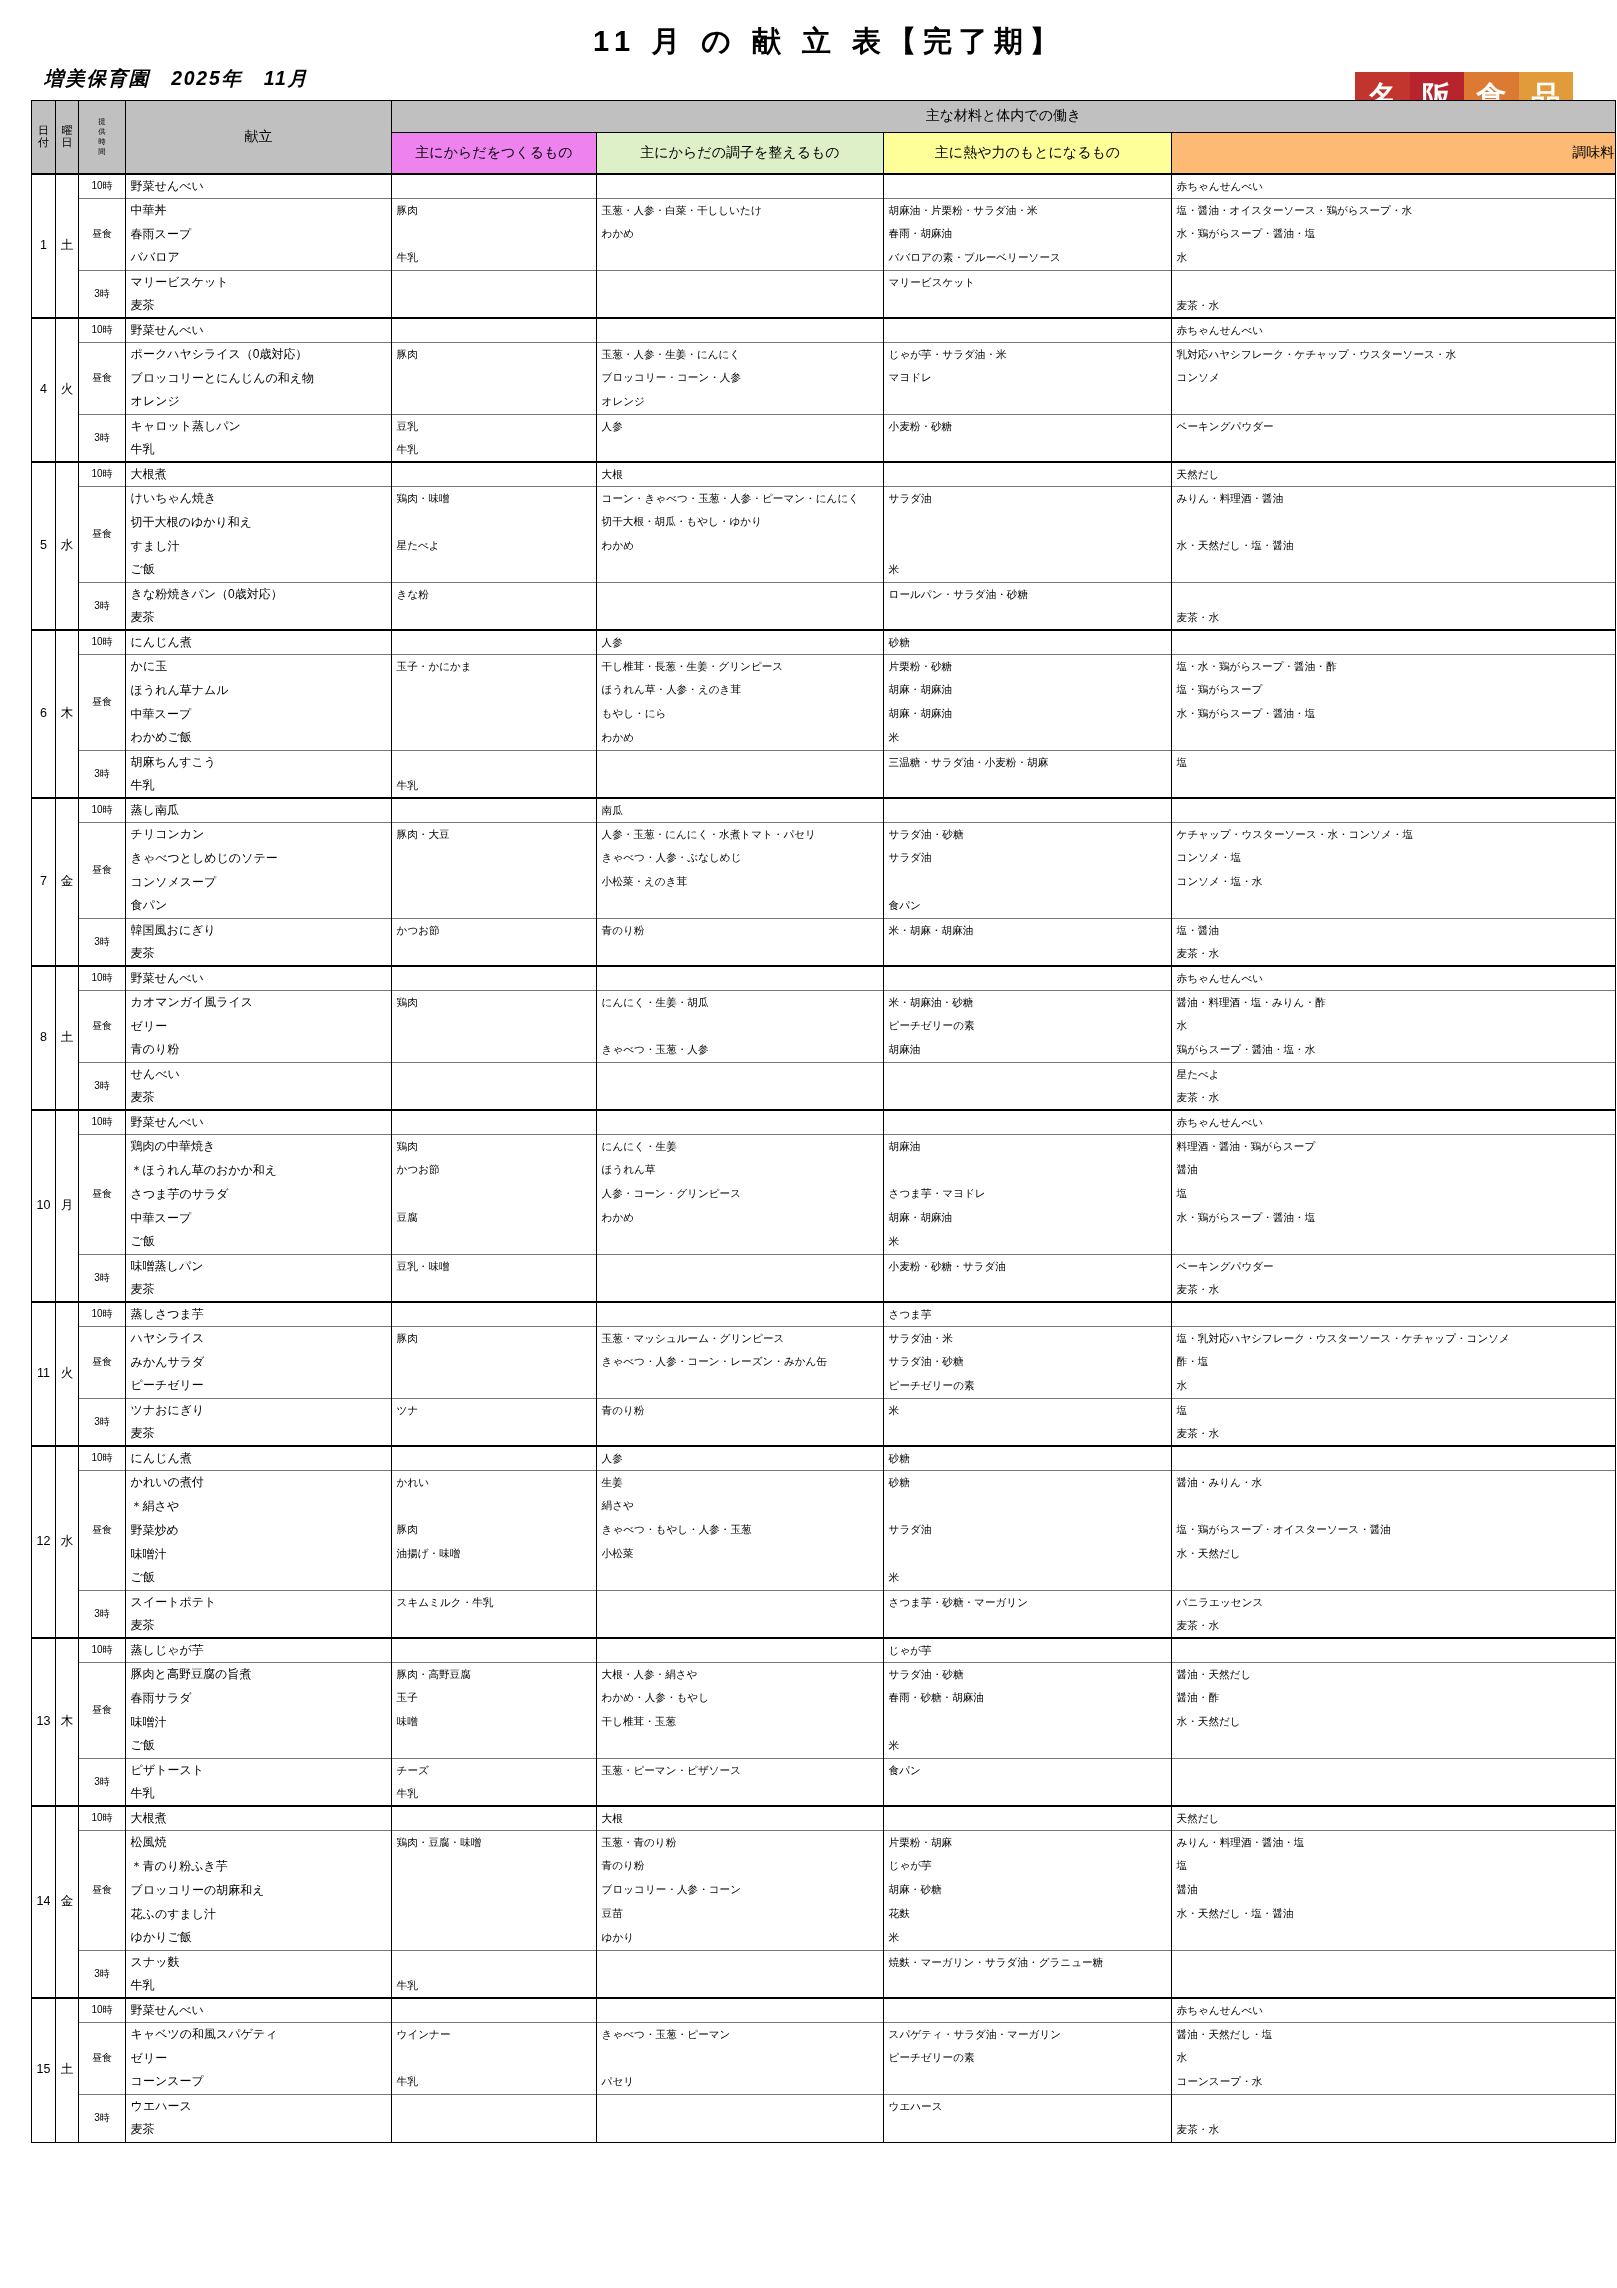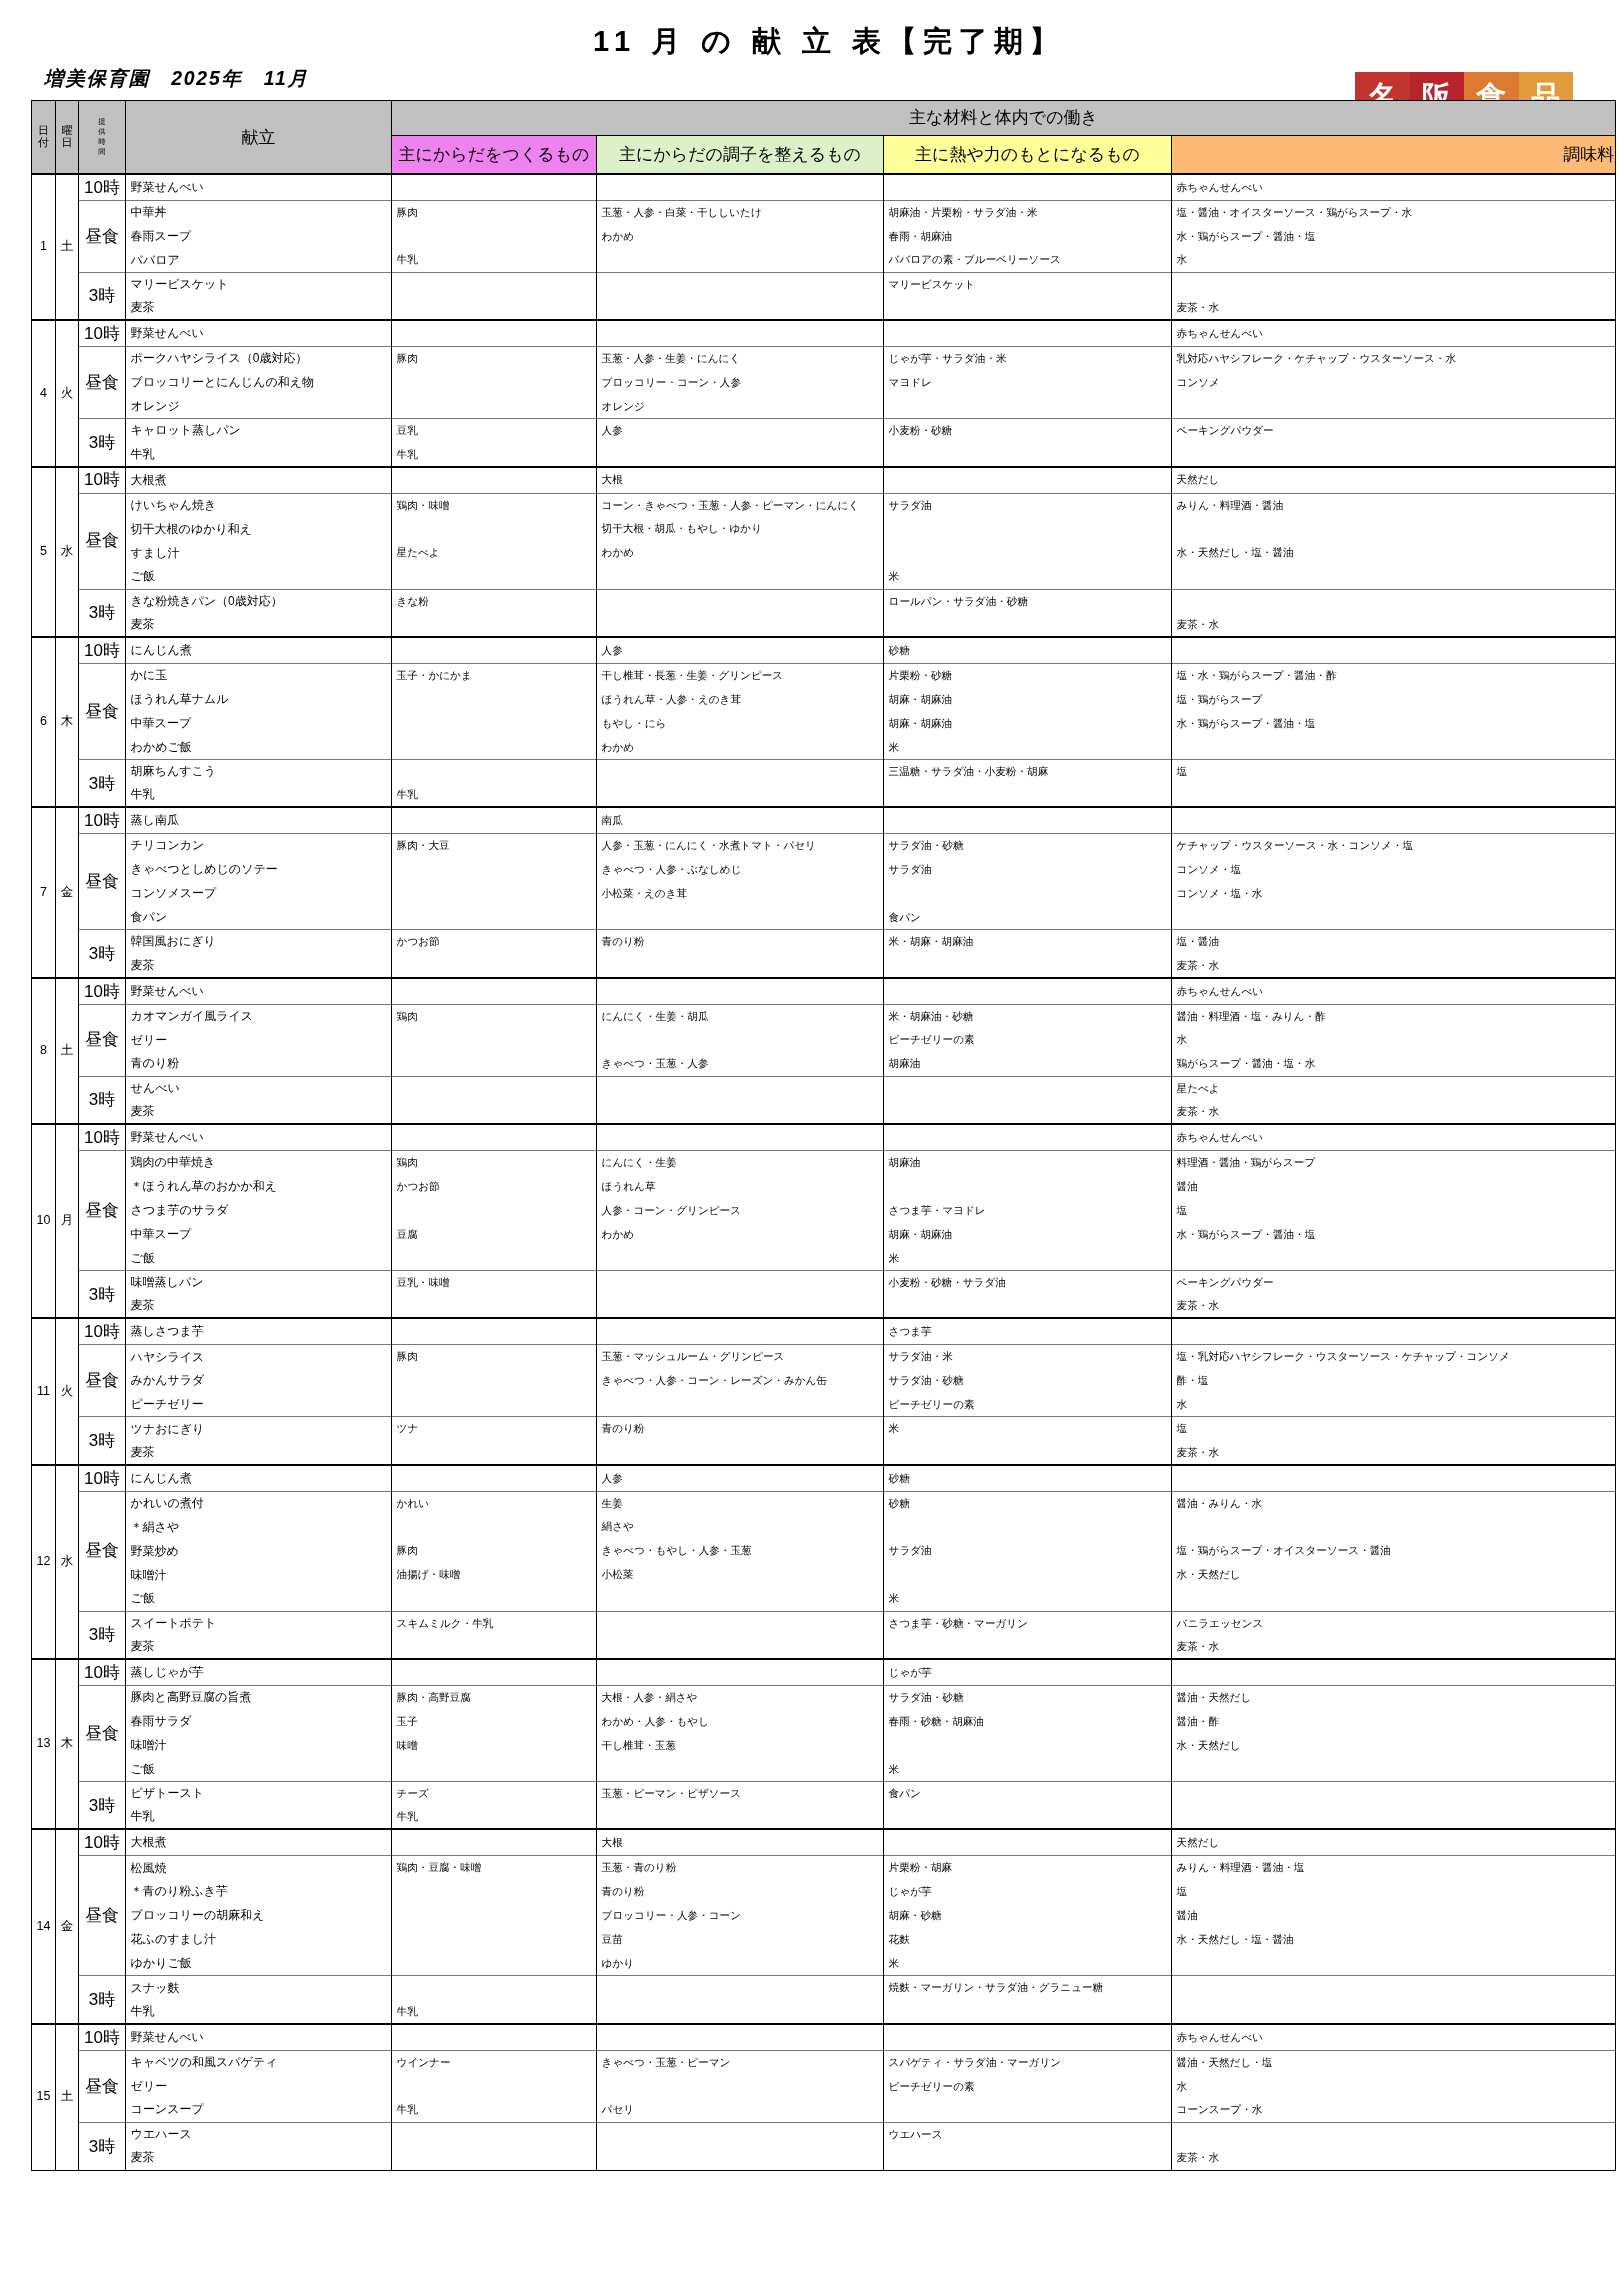--- a/index.html
+++ b/index.html
@@ -18,37 +18,37 @@
   .logo-blocks{display:flex;height:50px;}
   .logo-block{flex:1;display:flex;align-items:center;justify-content:center;
     color:#fff;font-size:30px;font-weight:700;}
   .logo-band{height:17.5px;background:#4d2b28;color:#fff;font-size:6.5px;letter-spacing:3.2px;
     display:flex;align-items:center;justify-content:center;font-weight:700;}
   table.menu-table{
     position:absolute;top:100px;left:31px;width:1584px;
     border-collapse:collapse;table-layout:fixed;border:1.8px solid #000;
   }
   thead th{
-    background:#c0c0c0;border:0.9px solid #000;font-weight:500;font-size:17px;
+    background:#c0c0c0;border:0.9px solid #000;font-weight:500;font-size:14px;
     padding:0.9px;text-align:center;vertical-align:middle;
   }
   thead tr.hrow1{height:22px;}
   thead tr.hrow2{height:29px;padding-left:44px;}
   th.th-vertical{white-space:pre-line;line-height:1.05;font-size:11px;}
   th.th-time{font-size:7.4px;padding:16px;}
   tbody td{
     border-left:0.9px solid #000;border-right:0.9px solid #000;border-top:none;border-bottom:none;
     padding:1.8px 4.6px;font-size:10.6px;vertical-align:middle;overflow:hidden;line-height:1.25;
   }
   tbody tr{height:24px;}
   tbody tr.day-start td{border-top:2.3px solid #000;}
   tbody tr.meal-start td{border-top:0.9px solid #777;}
   td.c-date{border-right:0.9px dotted #555;text-align:center;font-size:12.5px;padding:1.8px 0;}
   td.c-weekday{text-align:center;font-size:12.5px;padding:1.8px 0;}
-  td.c-time{text-align:center;font-size:17px;padding:1.8px 0;}
+  td.c-time{text-align:center;font-size:10px;padding:1.8px 0;}
   td.c-menu{font-size:12px;}
 </style>
 </head>
 <body>
 
 <div class="page-title">11 月 の 献 立 表【完了期】</div>
 <div class="page-subtitle">増美保育園　2025年　11月</div>
 
 <div class="logo">
   <div class="logo-blocks">

